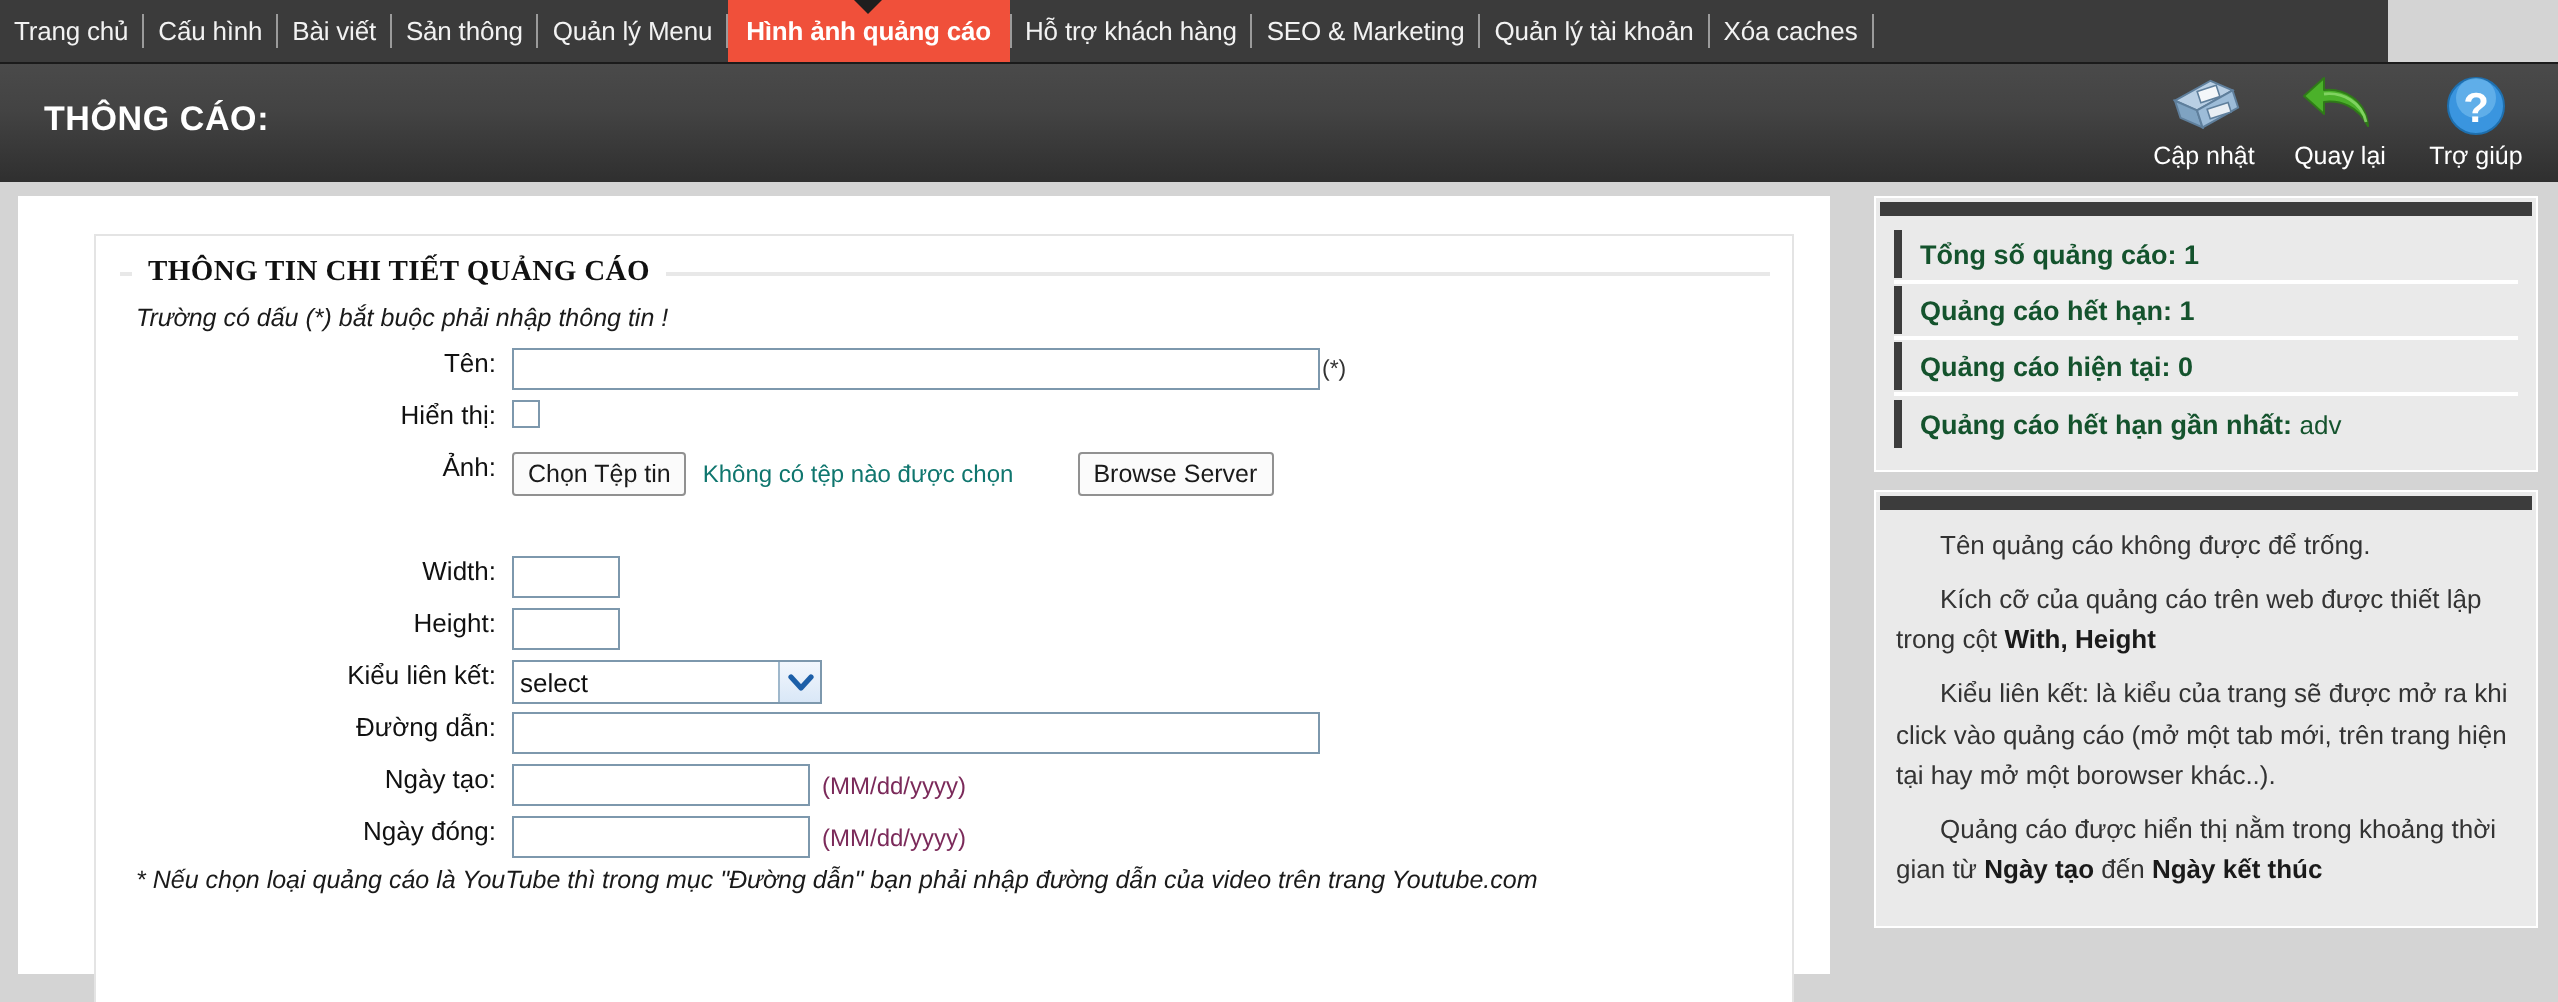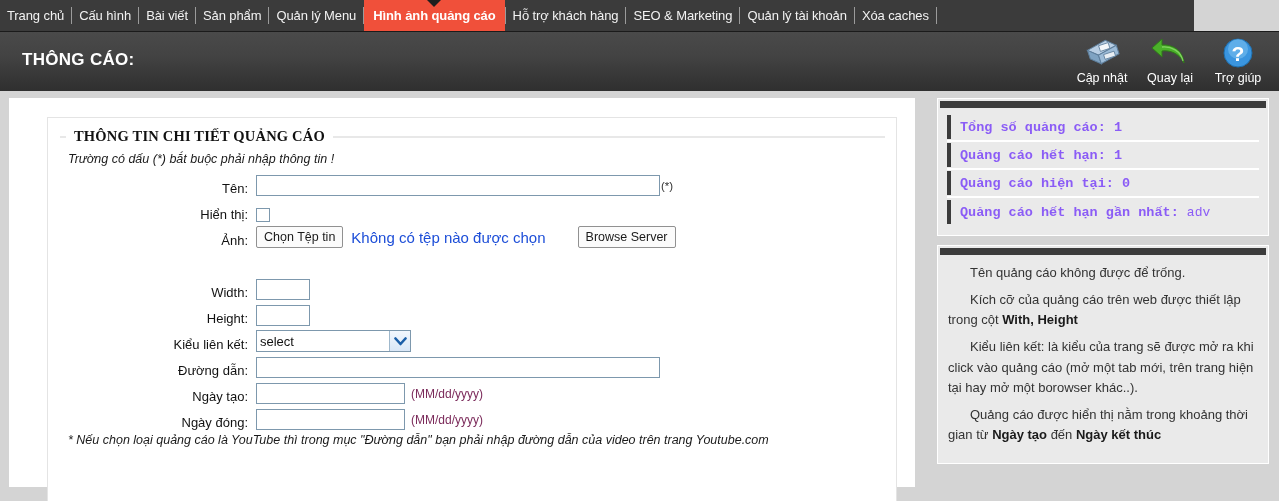--- a/index.html
+++ b/index.html
@@ -119,21 +119,21 @@
 
   .note-required {
     margin: 7px 0 8px 8px;
     font-size: 12.5px;
     font-style: italic;
     color: #1a1a1a;
   }
 
   .frow {
     display: flex;
-    align-items: flex-end;
+    align-items: flex-start;
     margin-bottom: 4px;
     min-height: 22px;
   }
   .flabel {
     width: 196px;
     text-align: right;
     padding-right: 8px;
     font-size: 13px;
     color: #111111;
     flex: 0 0 196px;
@@ -181,22 +181,22 @@
     border: 1px solid #919191;
     background: #fbfbfb;
     color: #1a1a1a;
     padding: 2px 7px;
     height: 22px;
     line-height: 16px;
     cursor: pointer;
     border-radius: 2px;
   }
   .file-status {
-    font-size: 15px;
-    color: #1d4ed8;
+    font-size: 12px;
+    color: #0f766e;
     margin-left: 8px;
   }
   .btn-browse { margin-left: 32px; }
 
   select.sel {
     width: 155px;
     height: 22px;
     font-size: 13px;
     font-family: "Liberation Sans", sans-serif;
     border: 1px solid #7d98ad;
@@ -266,24 +266,24 @@
   }
   .stat-row:last-child { border-bottom: none; }
   .stat-bar {
     width: 4px;
     height: 24px;
     background: #3c3c3c;
     flex: 0 0 4px;
     margin-right: 9px;
   }
   .stat-text {
-    font-family: Liberation Mono, monospace;
+    font-family: Liberation Sans, sans-serif;
     font-size: 13.5px;
     font-weight: bold;
-    color: #8b5cf6;
+    color: #14532d;
   }
   .stat-text .stat-val { font-weight: bold; }
   .stat-text .stat-val-light { font-weight: normal; font-size: 13px; }
 
   .help-body {
     padding: 8px 10px 18px 10px;
     font-size: 13px;
     color: #333333;
     line-height: 1.55;
   }
@@ -297,21 +297,21 @@
 </head>
 <body>
 
 <div class="topnav">
   <div class="nav-item"><span>Trang chủ</span></div>
   <div class="nav-sep"></div>
   <div class="nav-item"><span>Cấu hình</span></div>
   <div class="nav-sep"></div>
   <div class="nav-item"><span>Bài viết</span></div>
   <div class="nav-sep"></div>
-  <div class="nav-item"><span>Sản phẩm</span></div>
+  <div class="nav-item"><span>Sản thông</span></div>
   <div class="nav-sep"></div>
   <div class="nav-item"><span>Quản lý Menu</span></div>
   <div class="nav-sep"></div>
   <div class="nav-item active">
     <span class="tab-arrow"></span>
     <span>Hình ảnh quảng cáo</span>
   </div>
   <div class="nav-sep"></div>
   <div class="nav-item"><span>Hỗ trợ khách hàng</span></div>
   <div class="nav-sep"></div>

